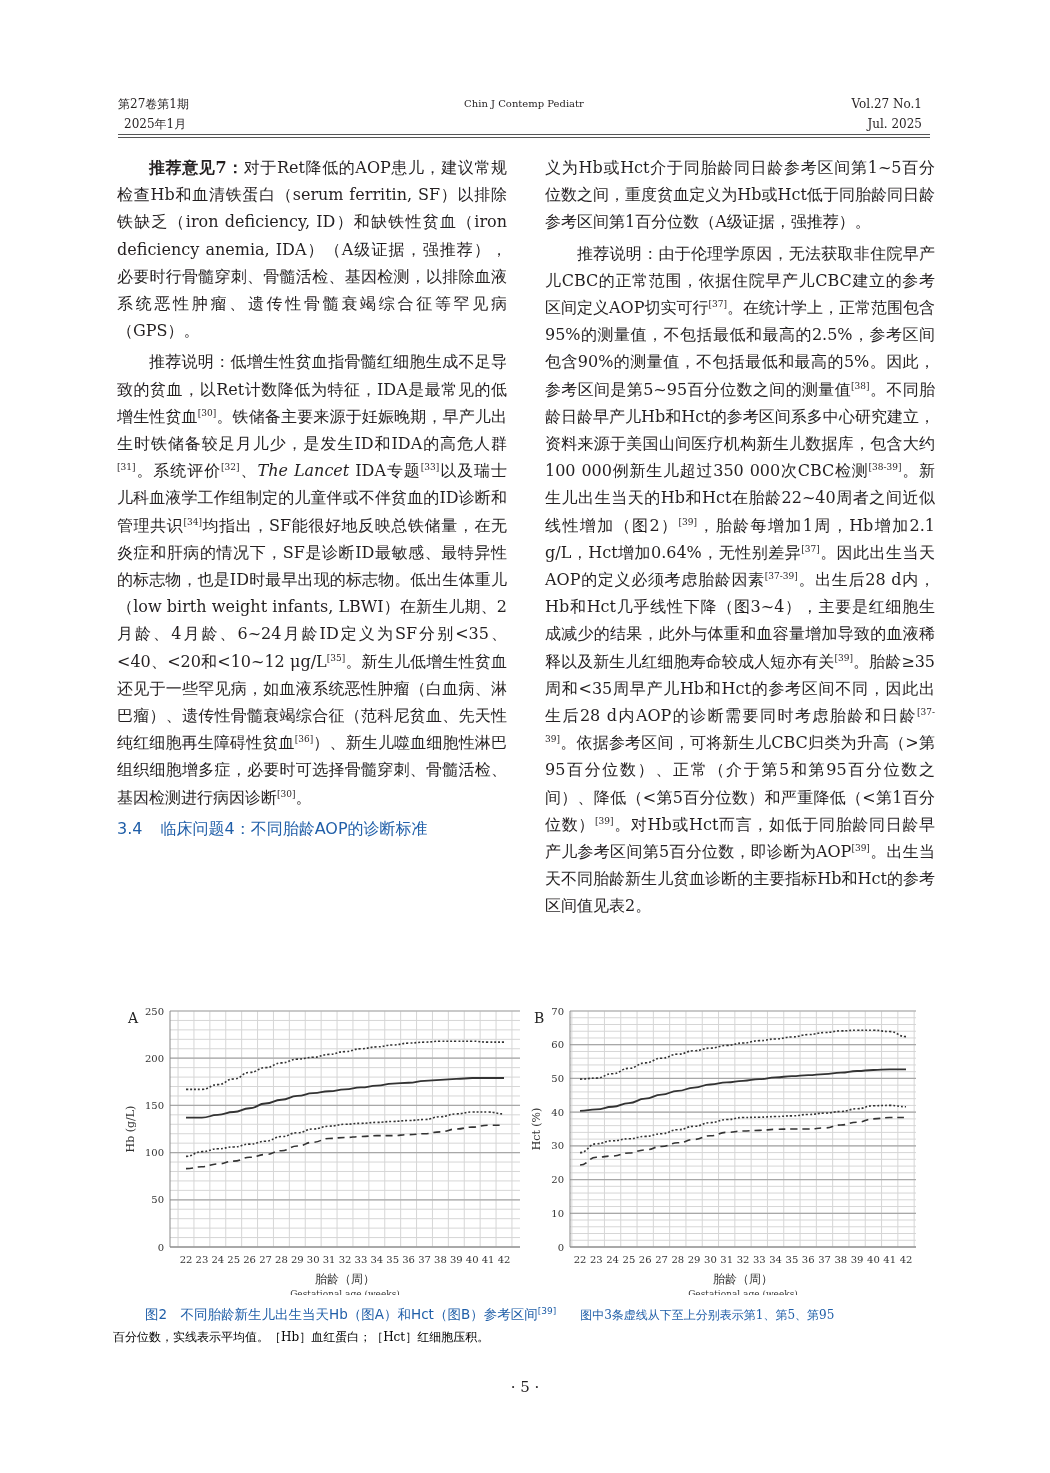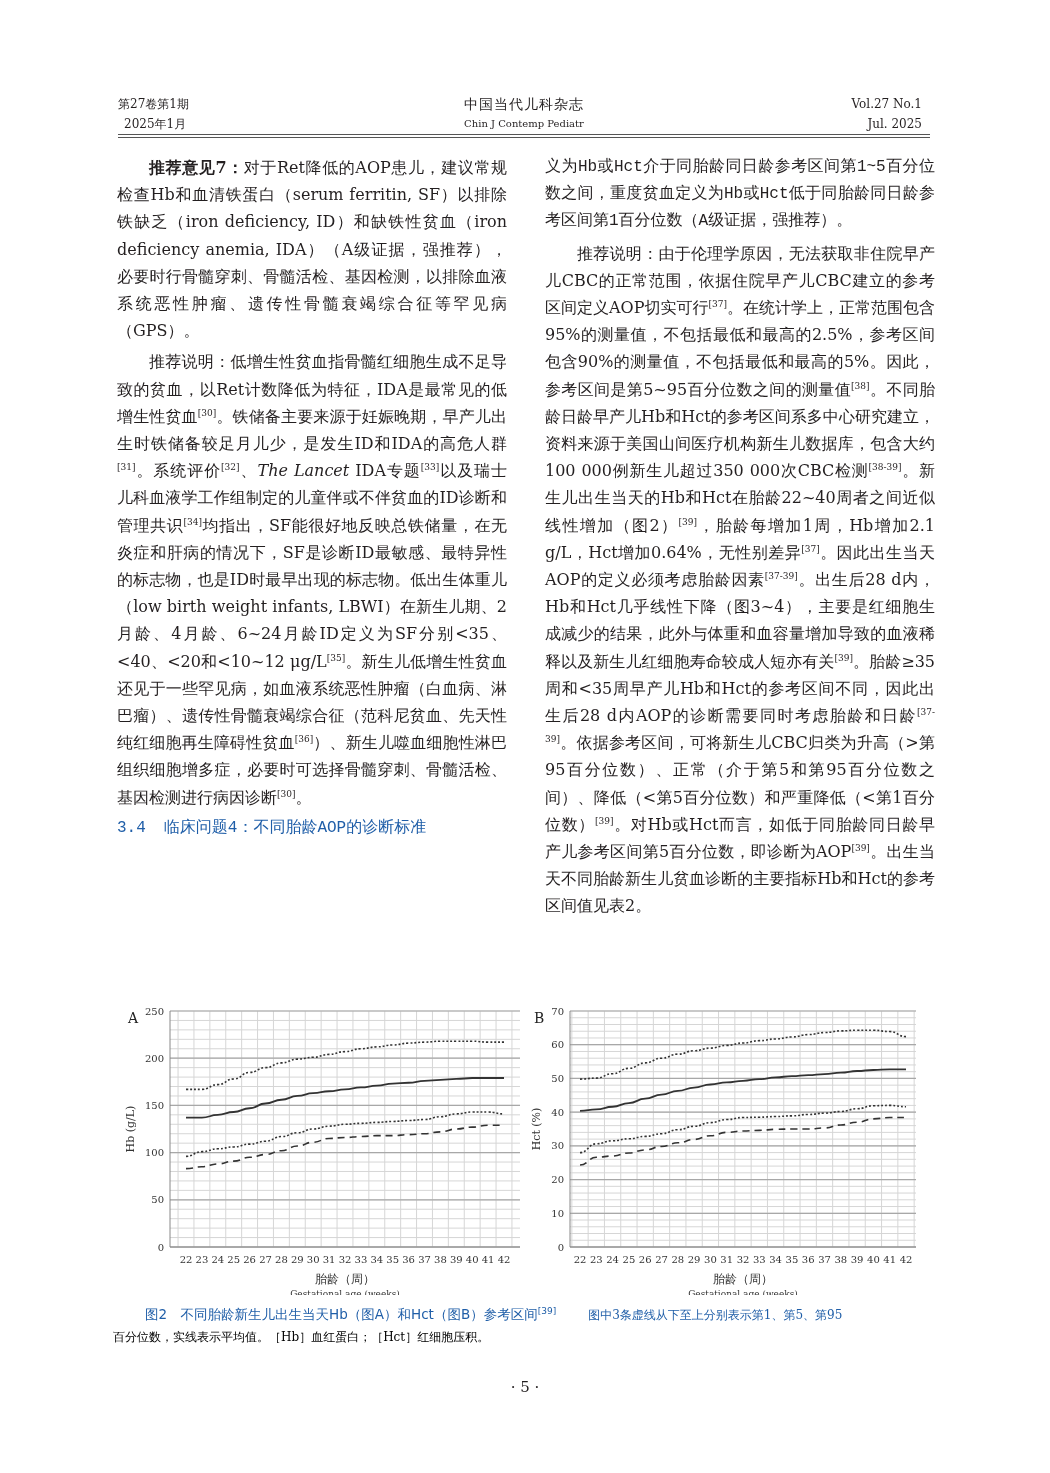--- a/index.html
+++ b/index.html
@@ -15,50 +15,49 @@
   .hdr-center { left: 0; right: 0; text-align: center; }
   .hdr-center .cn { font-size: 14px; letter-spacing: 1px; }
   .hdr-center .en { font-size: 10px; }
   .hdr-rule { position: absolute; left: 0; right: 0; top: 40px; border-top: 1px solid #555; }
   .hdr-rule2 { position: absolute; left: 0; right: 0; top: 43px; border-top: 1px solid #555; }
 
   .col { position: absolute; top: 150px; width: 398px; font-size: 16px; line-height: 27.2px; text-align: justify; }
   .col.left { left: 113px; }
   .col.right { left: 541px; }
   .col p { margin: 4px; text-indent: 2em; }
-  .col p.noindent { text-indent: 0; font-family: Liberation Mono, monospace; }
+  .col p.noindent { text-indent: 0; }
   .col b { font-weight: bold; }
   sup { font-size: 9px; vertical-align: super; line-height: 0; }
   .section-title {
     font-family: "DejaVu Sans", "Liberation Sans", sans-serif;
     color: #1f5ea8; font-size: 16px; margin: 0; text-indent: 0 !important;
   }
   .section-title .num { margin-right: 18px; }
 
   .figure { position: absolute; top: 995px; }
   .figure.a { left: 120px; }
   .figure.b { left: 528px; }
   .figure svg text { font-family: "DejaVu Serif", "Liberation Serif", serif; }
 
   .caption { position: absolute; left: 113px; top: 1303px; width: 830px; font-size: 13px; line-height: 22px; }
   .caption .title { font-family: "DejaVu Sans", "Liberation Sans", sans-serif; color: #1f5ea8; font-size: 13.5px; margin-left: 32px; }
-  .caption .note { color: #1f5ea8; font-size: 12px; margin-left: 32px; }
+  .caption .note { color: #1f5ea8; font-size: 12px; margin-left: 24px; }
   .caption .note2 { color: #000000; font-size: 12px; }
   .pagenum { position: absolute; left: 0; right: 0; top: 1378px; text-align: center; font-size: 15px; }
 </style>
 </head>
 <body>
 
 <div class="header">
   <div class="hdr-left">
     <div>第27卷第1期</div>
     <div style="padding-left:6px;">2025年1月</div>
   </div>
   <div class="hdr-center">
-    <div class="cn">中国当代儿科杂志</div>
     <div class="en">Chin J Contemp Pediatr</div>
   </div>
   <div class="hdr-right">
     <div>Vol.27 No.1</div>
     <div>Jul. 2025</div>
   </div>
   <div class="hdr-rule"></div>
   <div class="hdr-rule2"></div>
 </div>
 

